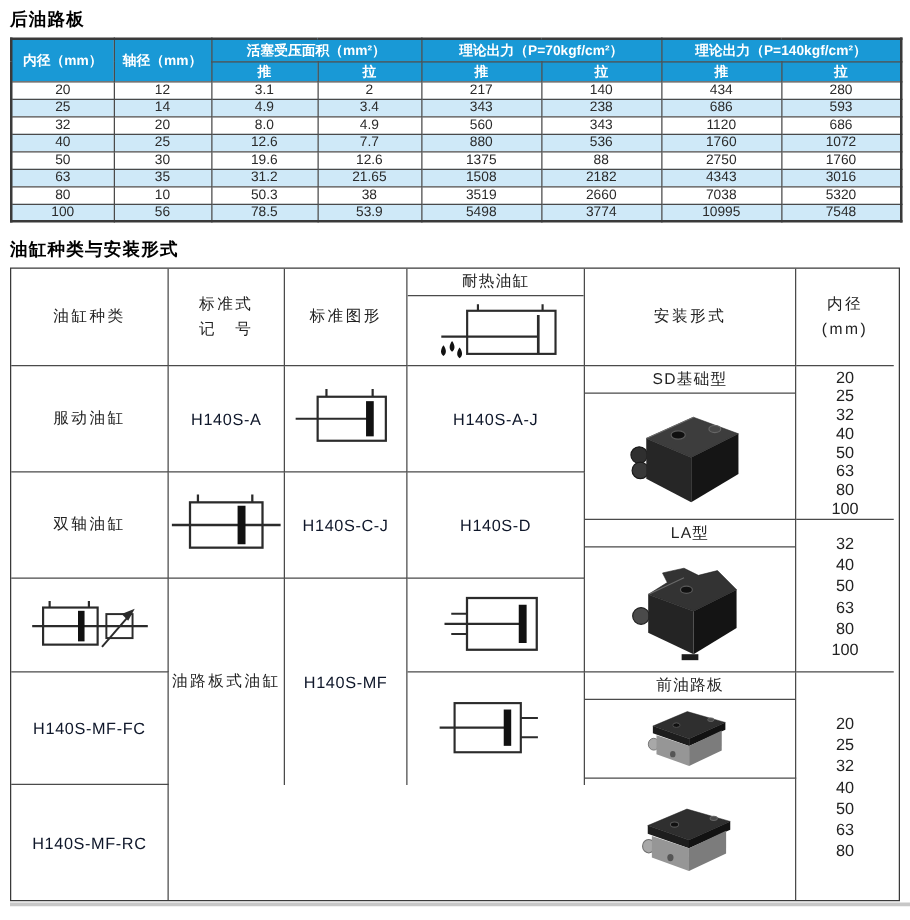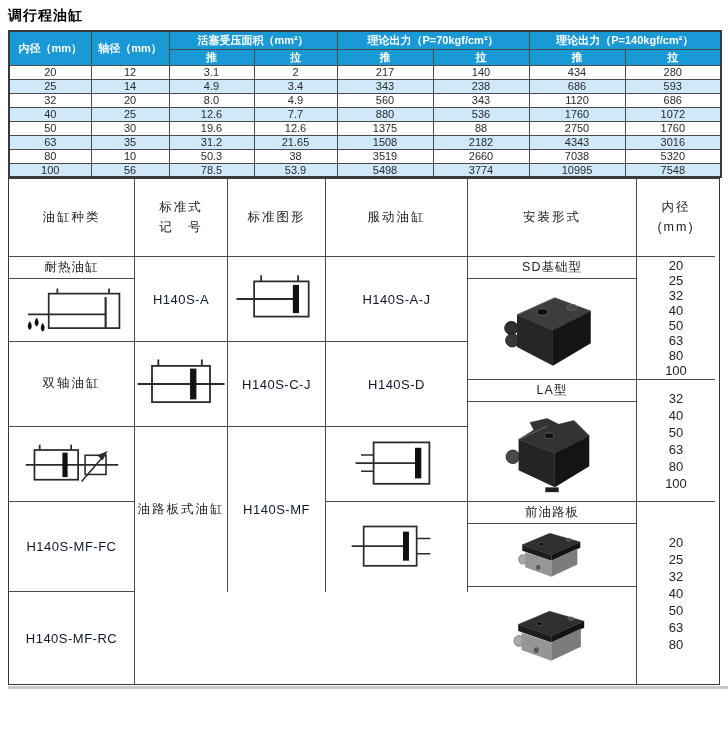--- a/index.html
+++ b/index.html
@@ -69,21 +69,21 @@
   .bores{font-size:13px;color:#222;white-space:pre-line;text-align:center;line-height:15px;}
   .bores.wide{line-height:17px;}
   svg{display:block;}
   .page-edge{width:728px;height:3px;background:#c7c7c7;margin-top:1px;}
 </style>
 </head>
 <body>
 
 <div class="page">
 
-  <div class="sec-title">调行程油缸</div>
+  <div class="sec-title">后油路板</div>
 
   <table class="t1">
     <colgroup>
       <col style="width:82px">
         <col style="width:78px">
       <col style="width:85px">
         <col style="width:83px">
       <col style="width:96px">
         <col style="width:96px">
       <col style="width:96px">
@@ -183,45 +183,46 @@
           <td>78.5</td>
           <td>53.9</td>
           <td>5498</td>
           <td>3774</td>
           <td>10995</td>
           <td>7548</td>
       </tr>
     </tbody>
   </table>
 
+  <div class="sec-title second">油缸种类与安装形式</div>
 
   <div class="t2">
 
     <div class="t2-left">
 
       <div class="c zh">油缸种类</div>
       <div class="c zh">标准式
 记　号</div>
       <div class="c zh">标准图形</div>
-      <div class="c zh">服动油缸</div>
-
       <div class="c split">
         <div class="lbl">耐热油缸</div>
         <div class="art">
           <svg width="124" height="50" viewBox="0 0 130 58">
             <rect x="38" y="10" width="82" height="40" fill="none" stroke="#2b2b2b" stroke-width="2"></rect>
             <path d="M48 10 V4 M108 10 V4" stroke="#2b2b2b" stroke-width="2" fill="none"></path>
             <path d="M14 34 H104" stroke="#2b2b2b" stroke-width="2" fill="none"></path>
             <path d="M104 14 V50" stroke="#2b2b2b" stroke-width="2.5" fill="none"></path>
             <path d="M16 42 C19 46 19 50 16 52 C13 50 13 46 16 42 Z" fill="#111"></path>
             <path d="M24 38 C27 42 27 46 24 48 C21 46 21 42 24 38 Z" fill="#111"></path>
             <path d="M31 44 C34 48 34 52 31 54 C28 52 28 48 31 44 Z" fill="#111"></path>
           </svg>
         </div>
       </div>
+
+      <div class="c zh">服动油缸</div>
       <div class="c code">H140S-A</div>
       <div class="c">
         <svg width="88" height="58" viewBox="0 0 100 64">
           <rect x="24" y="12" width="62" height="40" fill="none" stroke="#2b2b2b" stroke-width="2"></rect>
           <path d="M32 12 V5 M74 12 V5" stroke="#2b2b2b" stroke-width="2" fill="none"></path>
           <path d="M4 32 H70" stroke="#2b2b2b" stroke-width="2" fill="none"></path>
           <rect x="68" y="16" width="7" height="32" fill="#111"></rect>
         </svg>
       </div>
       <div class="c code">H140S-A-J</div>

